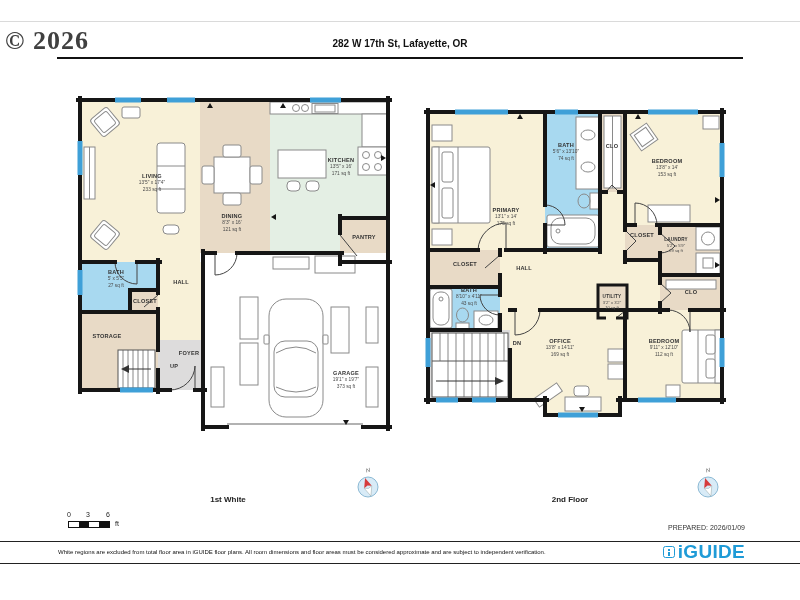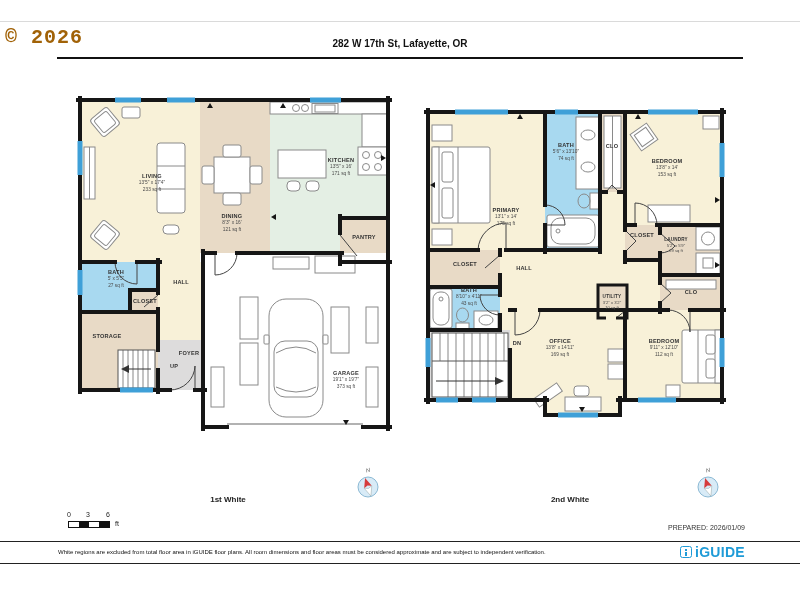--- a/index.html
+++ b/index.html
@@ -1,20 +1,20 @@
 <!DOCTYPE html>
 <html><head>
 <meta charset="utf-8">
 <style>
   html,body{margin:0;padding:0;background:#fff;}
   .page{position:relative;width:800px;height:600px;background:#ffffff;overflow:hidden;
         font-family:"Liberation Sans",sans-serif;}
   .topline{position:absolute;left:0;top:21px;width:800px;height:1px;background:#dadada;}
-  .watermark{position:absolute;left:5px;top:26px;font-family:Liberation Mono, monospace;
-             font-size:20px;font-weight:600;color:#a16207;letter-spacing:1px;}
+  .watermark{position:absolute;left:5px;top:26px;font-family:Liberation Serif, serif;
+             font-size:26px;font-weight:600;color:#404040;letter-spacing:1px;}
   .title{position:absolute;left:0;top:38px;width:800px;text-align:center;
          font-size:10px;font-weight:bold;color:#111;}
   .title-rule{position:absolute;left:57px;top:57px;width:686px;height:2px;background:#111;}
   .plan{position:absolute;}
   #plan1{left:75px;top:95px;width:320px;height:340px;}
   #plan2{left:420px;top:105px;width:310px;height:315px;}
   .plan svg{position:absolute;left:0;top:0;}
   .rl{position:absolute;transform:translate(-50%,-50%);text-align:center;color:#3b3b3b;
       line-height:1.3;white-space:nowrap;z-index:5;}
   .rl .n{font-size:5.6px;font-weight:bold;letter-spacing:.2px;color:#333;}
@@ -37,21 +37,21 @@
   .prepared{position:absolute;left:560px;top:524px;width:185px;text-align:right;
             font-size:7px;color:#333;}
   .rule-a{position:absolute;left:0;top:541px;width:800px;height:1px;background:#222;}
   .rule-b{position:absolute;left:0;top:563px;width:800px;height:1px;background:#222;}
   .disclaimer{position:absolute;left:58px;top:549px;width:560px;font-size:6px;color:#111;}
   .brand{position:absolute;left:630px;top:544px;width:115px;height:16px;display:flex;
          align-items:center;justify-content:flex-end;gap:3px;}
   .brand-box{position:relative;width:10px;height:10px;border:1.6px solid #1f9bd7;border-radius:2.5px;}
   .brand-box::before{content:"";position:absolute;left:4px;top:1.5px;width:2px;height:2px;background:#1f9bd7;}
   .brand-box::after{content:"";position:absolute;left:4px;top:4.5px;width:2px;height:4px;background:#1f9bd7;}
-  .brand-text{font-size:14px;font-weight:bold;color:#1f9bd7;letter-spacing:.3px;}
+  .brand-text{font-size:19px;font-weight:bold;color:#1f9bd7;letter-spacing:.3px;}
 </style>
 </head>
 <body>
 
 <div class="page">
   <div class="topline"></div>
   <div class="watermark">© 2026</div>
   <div class="title">282 W 17th St, Lafayette, OR</div>
   <div class="title-rule"></div>
 
@@ -400,21 +400,21 @@
       <div class="n">BEDROOM</div>
       <div class="d">9'11" x 12'10"</div>
       <div class="d">112 sq ft</div>
     </div>
     <div class="rl" style="left:97px;top:239px">
       <div class="n">DN</div>
     </div>
   </div>
 
   <div class="floor-label" style="left:148px;top:495px">1st White</div>
-  <div class="floor-label" style="left:490px;top:495px">2nd White</div>
+  <div class="floor-label" style="left:490px;top:495px">2nd Floor</div>
 
   <div class="compass" style="left:355px">
     <span class="compass-n">N</span>
     <svg width="26" height="26" viewBox="0 0 26 26">
       <circle cx="13" cy="13" r="10" fill="#d8ebf7" stroke="#8bb9d4" stroke-width="1"></circle>
       <g transform="rotate(-18 13 13)">
         <polygon points="13,3.5 17,13 13,11.5 9,13" fill="#d63b3b"></polygon>
         <polygon points="13,22.5 17,13 13,14.5 9,13" fill="#ffffff" stroke="#9aa" stroke-width="0.5"></polygon>
       </g>
     </svg>

